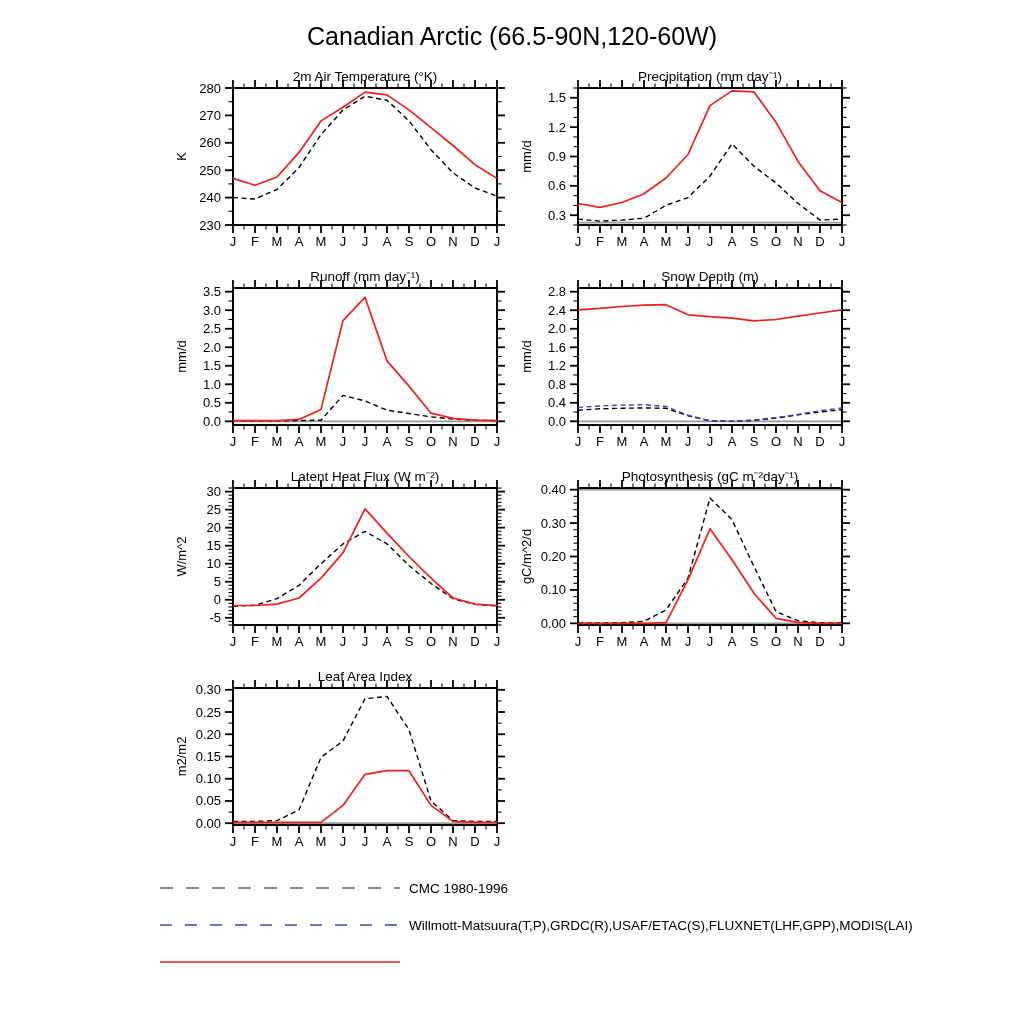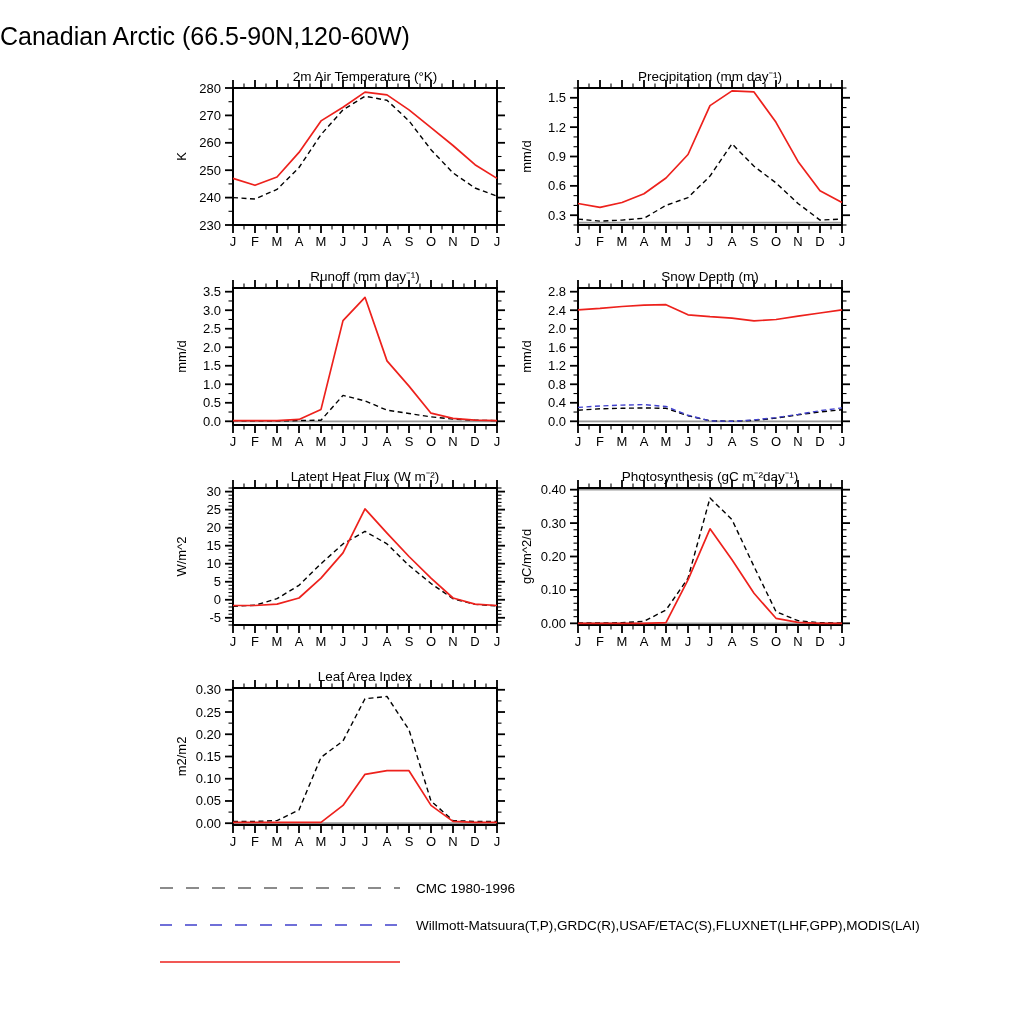--- a/index.html
+++ b/index.html
@@ -1,29 +1,29 @@
 <!DOCTYPE html>
 <html><head>
 <meta charset="utf-8">
 <style>
   html,body{margin:0;padding:0;}
   body{
     width:1024px;height:1024px;background:#ffffff;position:relative;
     font-family:"Liberation Sans", sans-serif;overflow:hidden;
   }
   #figure-title{
-    position:absolute;top:22px;left:0;width:100%;
+    position:absolute;top:22px;left:0;width:100%;text-align:center;
     font-size:25px;font-weight:normal;margin:0;color:#000;
   }
   .panel{position:absolute;}
   svg text{font-family:"Liberation Sans", sans-serif;font-size:13px;fill:#000;}
   svg text.panel-title{font-size:13.5px;}
   .legend-row{position:absolute;left:160px;height:14px;display:flex;align-items:center;}
   .legend-row svg{display:block;}
-  .legend-label{margin-left:16px;font-size:13.5px;color:#000;white-space:nowrap;}
+  .legend-label{margin-left:9px;font-size:13.5px;color:#000;white-space:nowrap;}
 </style>
 </head>
 <body>
 
 <h1 id="figure-title">Canadian Arctic (66.5-90N,120-60W)</h1>
 
 <div id="charts">
     <svg width="370" height="204" class="panel" style="left: 160px; top: 68px;">
       <rect x="73" y="20" width="264" height="137" fill="none" stroke="#000" stroke-width="2"></rect>
       <g>

